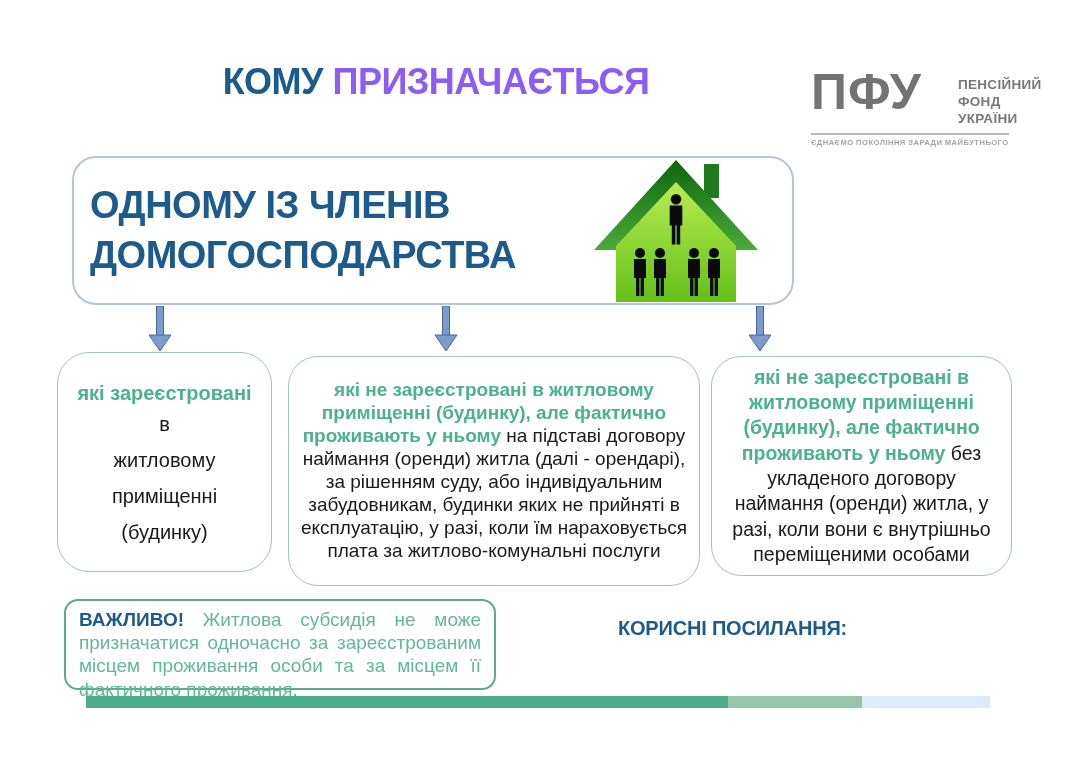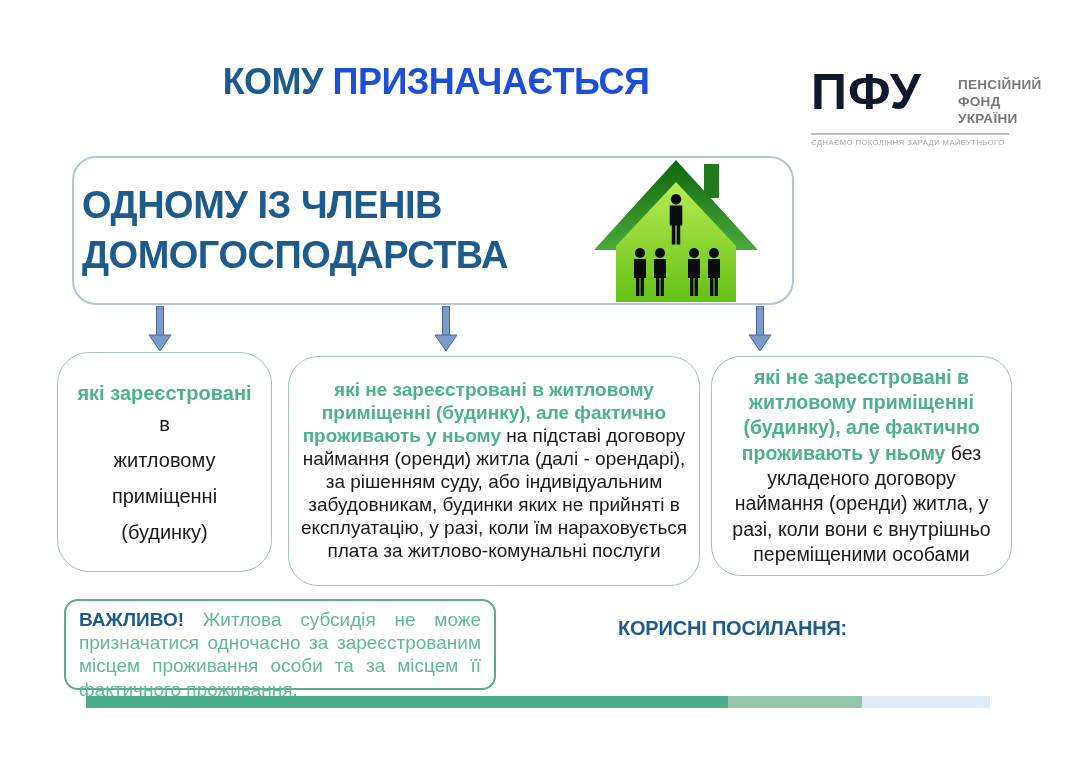--- a/index.html
+++ b/index.html
@@ -10,52 +10,52 @@
     overflow:hidden;
   }
 
   
   .title-block {
     position:absolute; left:188px; top:62px; width:496px;
     text-align:center; font-weight:bold; font-size:36px; line-height:1.13;
     letter-spacing:-0.5px;
   }
   .title-blue { color:#1e5b8d; }
-  .title-teal { color:#1d4ed8;text-align:center; }
+  .title-teal { color:#8b5cf6;text-align:center; }
 
   
   .logo-abbr {
     position:absolute; left:811px; top:63px; font-size:50px; font-weight:bold;
-    color:#0f172a; letter-spacing:1px;
+    color:#737373; letter-spacing:1px;
   }
   .logo-name {
     position:absolute; left:921px; top:77px; font-size:13.5px; font-weight:bold;
     color:#77787b; line-height:1.25; white-space:pre-line; letter-spacing:0.3px;margin-left:37px;
   }
   .logo-divider {
     position:absolute; left:811px; top:133px; width:198px; height:2px;
     background:#b9bbbe;
   }
   .logo-tagline {
     position:absolute; left:811px; top:138px; width:210px; font-size:7.6px;
-    color:#a2a4a7; letter-spacing:0.45px; white-space:nowrap;
+    color:#a2a4a7; letter-spacing:0.45px; white-space:nowrap;font-weight:bold;
   }
   .logo-department {
     position:absolute; left:811px; top:156px; font-size:14.5px; font-weight:bold;
     color:#77787b; line-height:1.3; white-space:pre-line;
   }
 
   
   .main-box {
     position:absolute; left:72px; top:156px; width:722px; height:149px;
     background:#fff; border:2px solid #b3c6d8; border-radius:24px;
     display:flex; align-items:center;
   }
   .main-box-text {
-    padding-left:8px; font-size:38px; font-weight:bold; color:#1e5b8d;
+    padding-left:16px; font-size:38px; font-weight:bold; color:#1e5b8d;
     line-height:1.3; white-space:pre-line; letter-spacing:-0.5px;
   }
   .house-icon { position:absolute; right:28px; top:2px; }
 
   
   .arrow { position:absolute; top:306px; width:24px; height:46px; }
   .arrow-1 { left:148px; }
   .arrow-2 { left:434px; }
   .arrow-3 { left:748px; }
 

